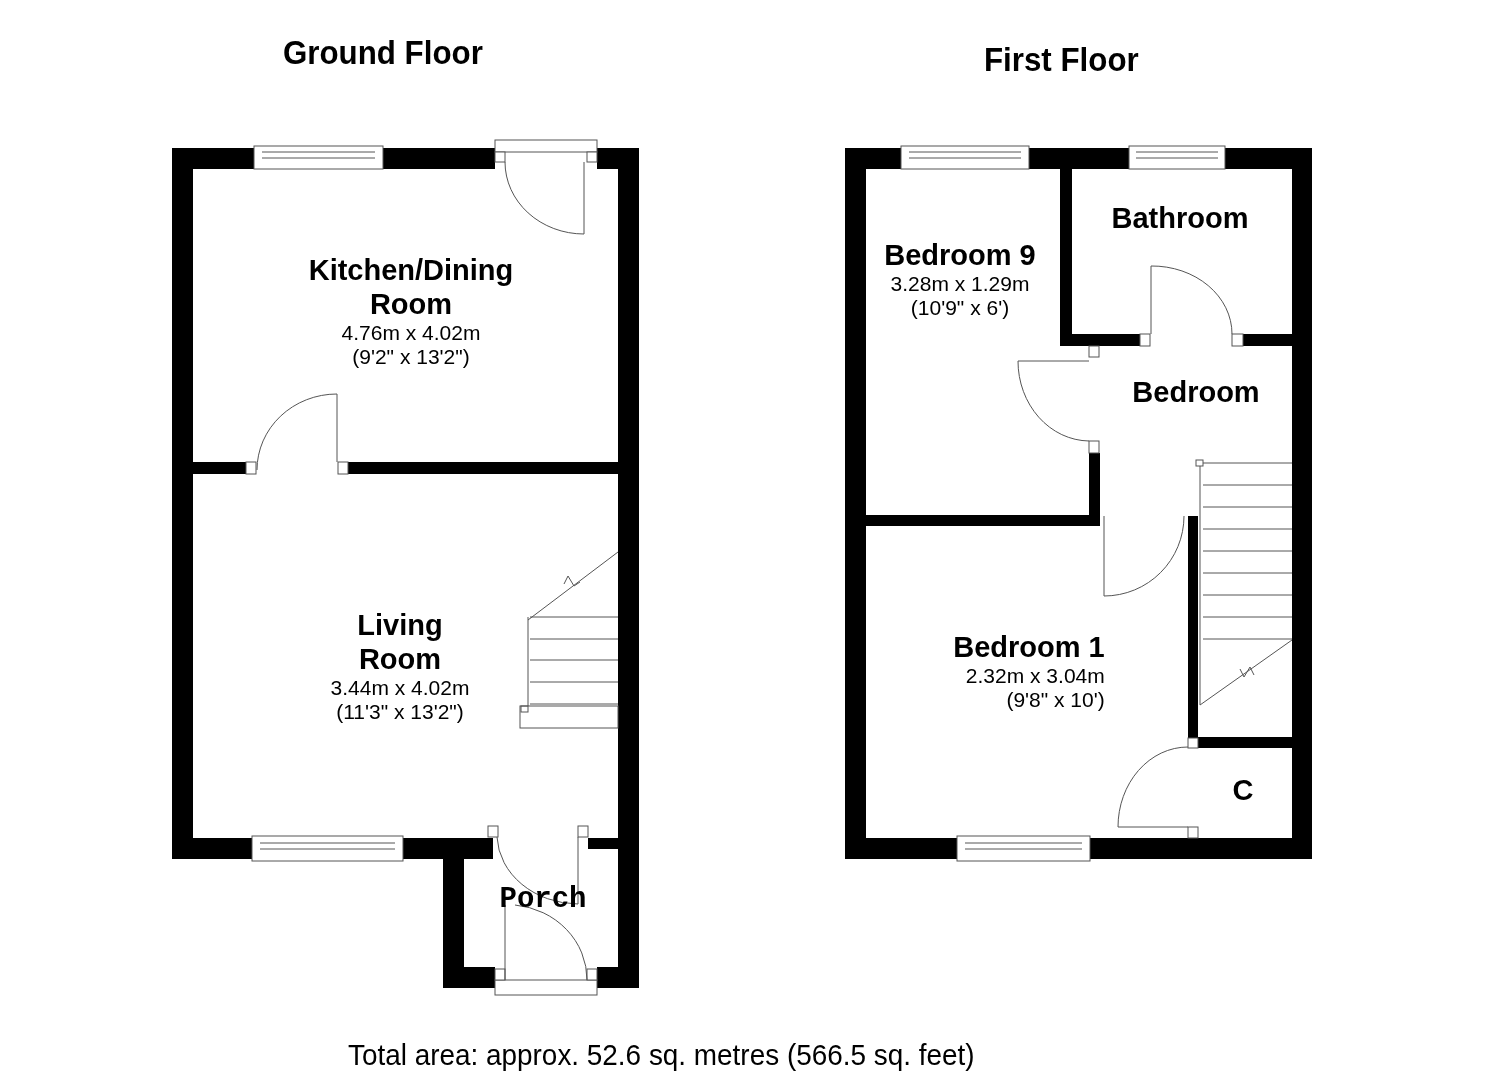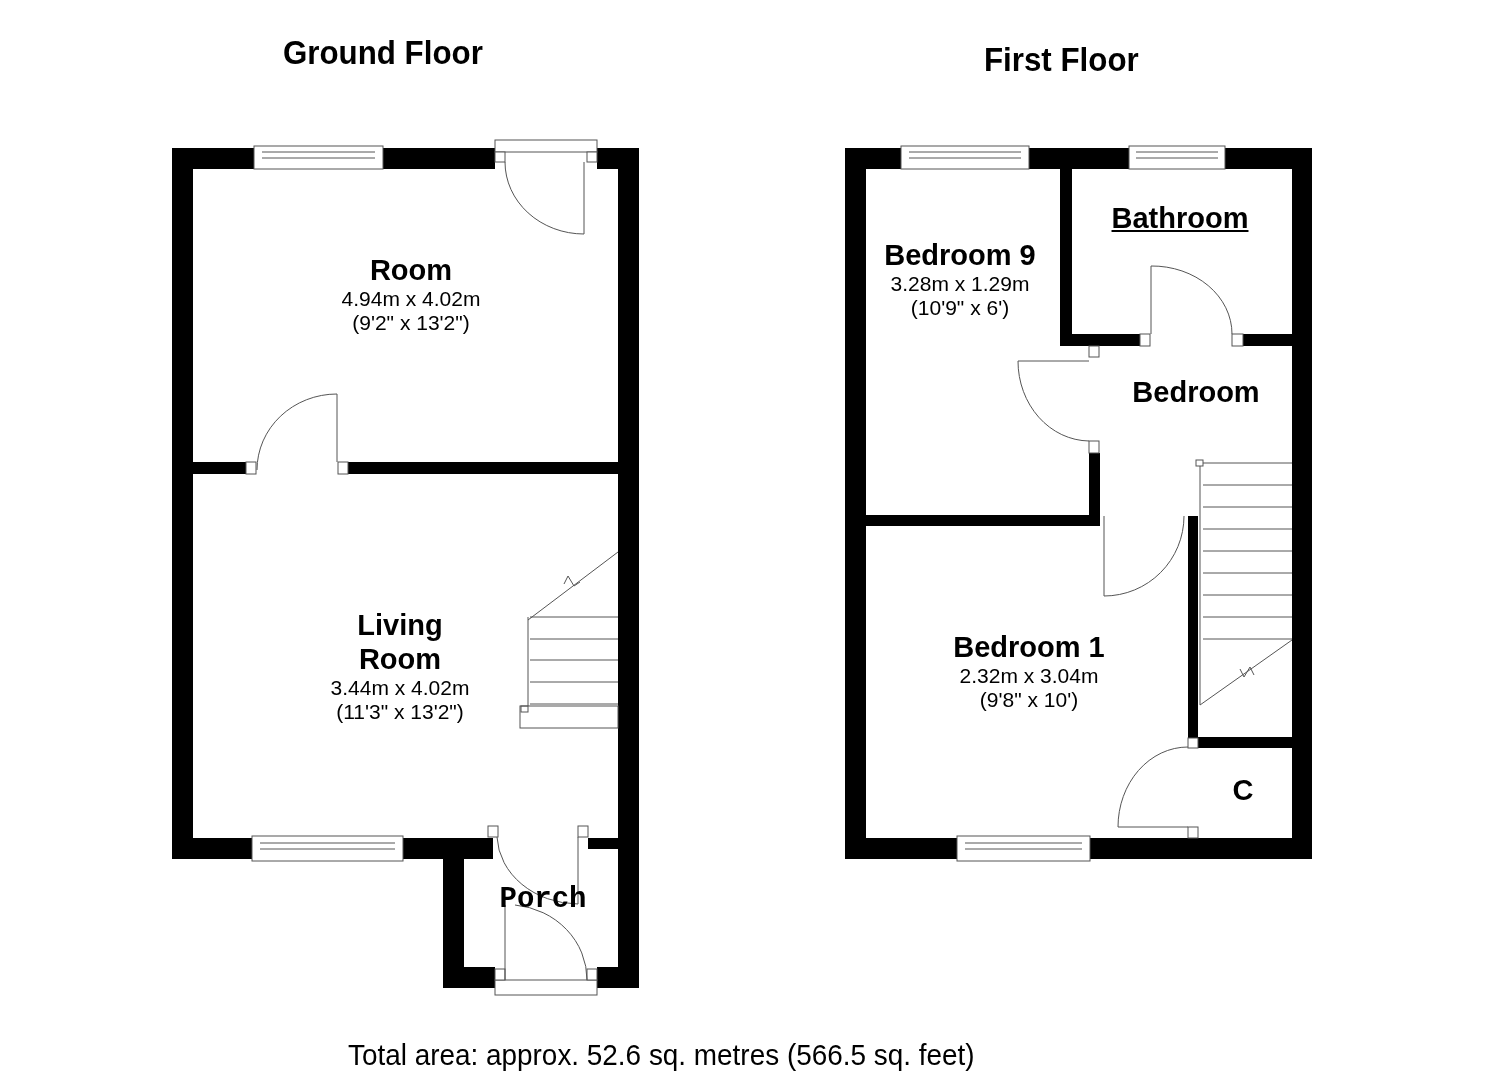--- a/index.html
+++ b/index.html
@@ -143,46 +143,47 @@
     <rect x="1188" y="827" width="10" height="11" fill="#fff"></rect>
     <line x1="1118" y1="827" x2="1188" y2="827"></line>
     <path d="M1118 827 A 70 80 0 0 1 1188 747"></path>
   </g>
 </svg>
 
 <div class="floor-title" style="left:283px; top:33px;">Ground Floor</div>
 <div class="floor-title" style="left:984px; top:40px;">First Floor</div>
 
 <div class="room" style="left:411px; top:253px;">
+  <span class="name">Kitchen/Dining</span>
   <span class="name">Room</span>
-  <span class="dim">4.94m x 4.02m</span>
+  <span class="dim">4.76m x 4.02m</span>
   <span class="dim">(9'2" x 13'2")</span>
 </div>
 <div class="room" style="left:400px; top:608px;text-align:center;">
   <span class="name">Living</span>
   <span class="name">Room</span>
   <span class="dim">3.44m x 4.02m</span>
   <span class="dim">(11'3" x 13'2")</span>
 </div>
 <div class="room" style="left:543px; top:883px;font-family:Liberation Mono, monospace;">
   <span class="name">Porch</span>
 </div>
 
 <div class="room" style="left:960px; top:238px;">
   <span class="name">Bedroom 9</span>
   <span class="dim">3.28m x 1.29m</span>
   <span class="dim">(10'9" x 6')</span>
 </div>
-<div class="room" style="left:1180px; top:201px;text-decoration:underline;">
+<div class="room" style="left:1180px; top:201px;">
   <span class="name">Bathroom</span>
 </div>
 <div class="room" style="left:1196px; top:375px;">
   <span class="name">Bedroom</span>
 </div>
-<div class="room" style="left:1029px; top:630px;">
+<div class="room" style="left:1029px; top:630px;text-align:right;">
   <span class="name">Bedroom 1</span>
   <span class="dim">2.32m x 3.04m</span>
   <span class="dim">(9'8" x 10')</span>
 </div>
 <div class="room" style="left:1243px; top:773px;">
   <span class="name">C</span>
 </div>
 
 <div class="total">Total area: approx. 52.6 sq. metres (566.5 sq. feet)</div>
 

